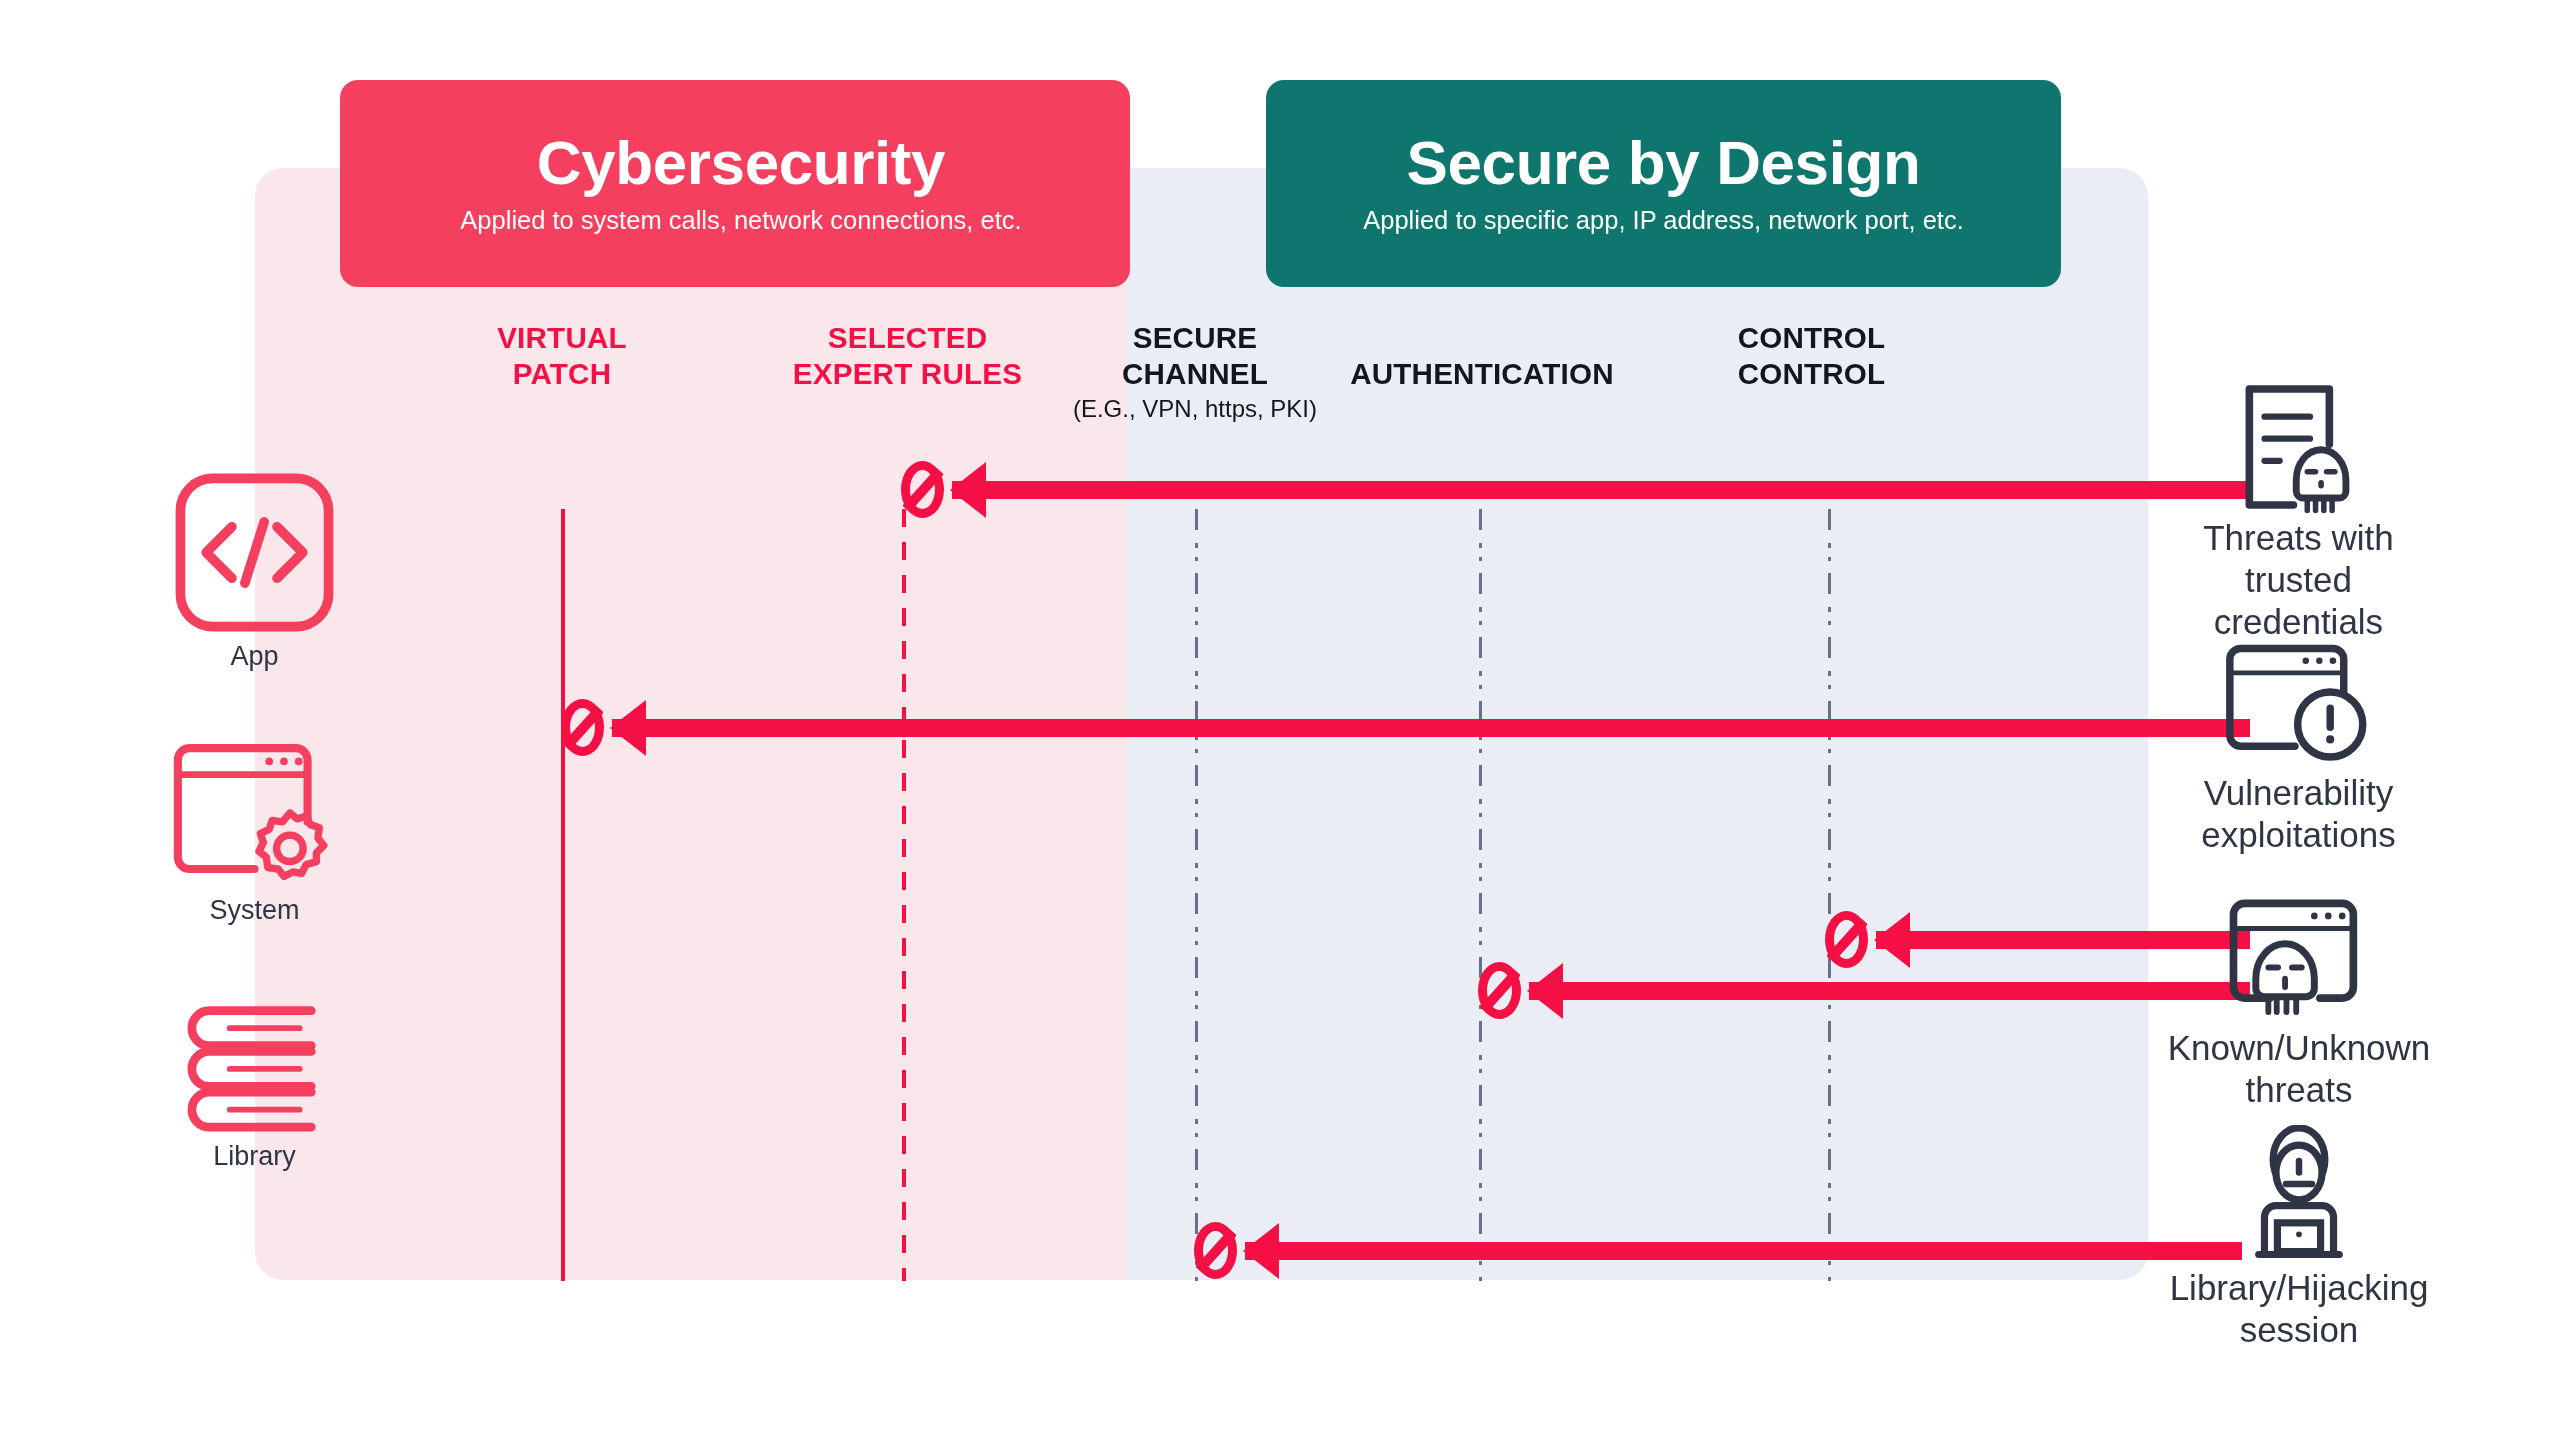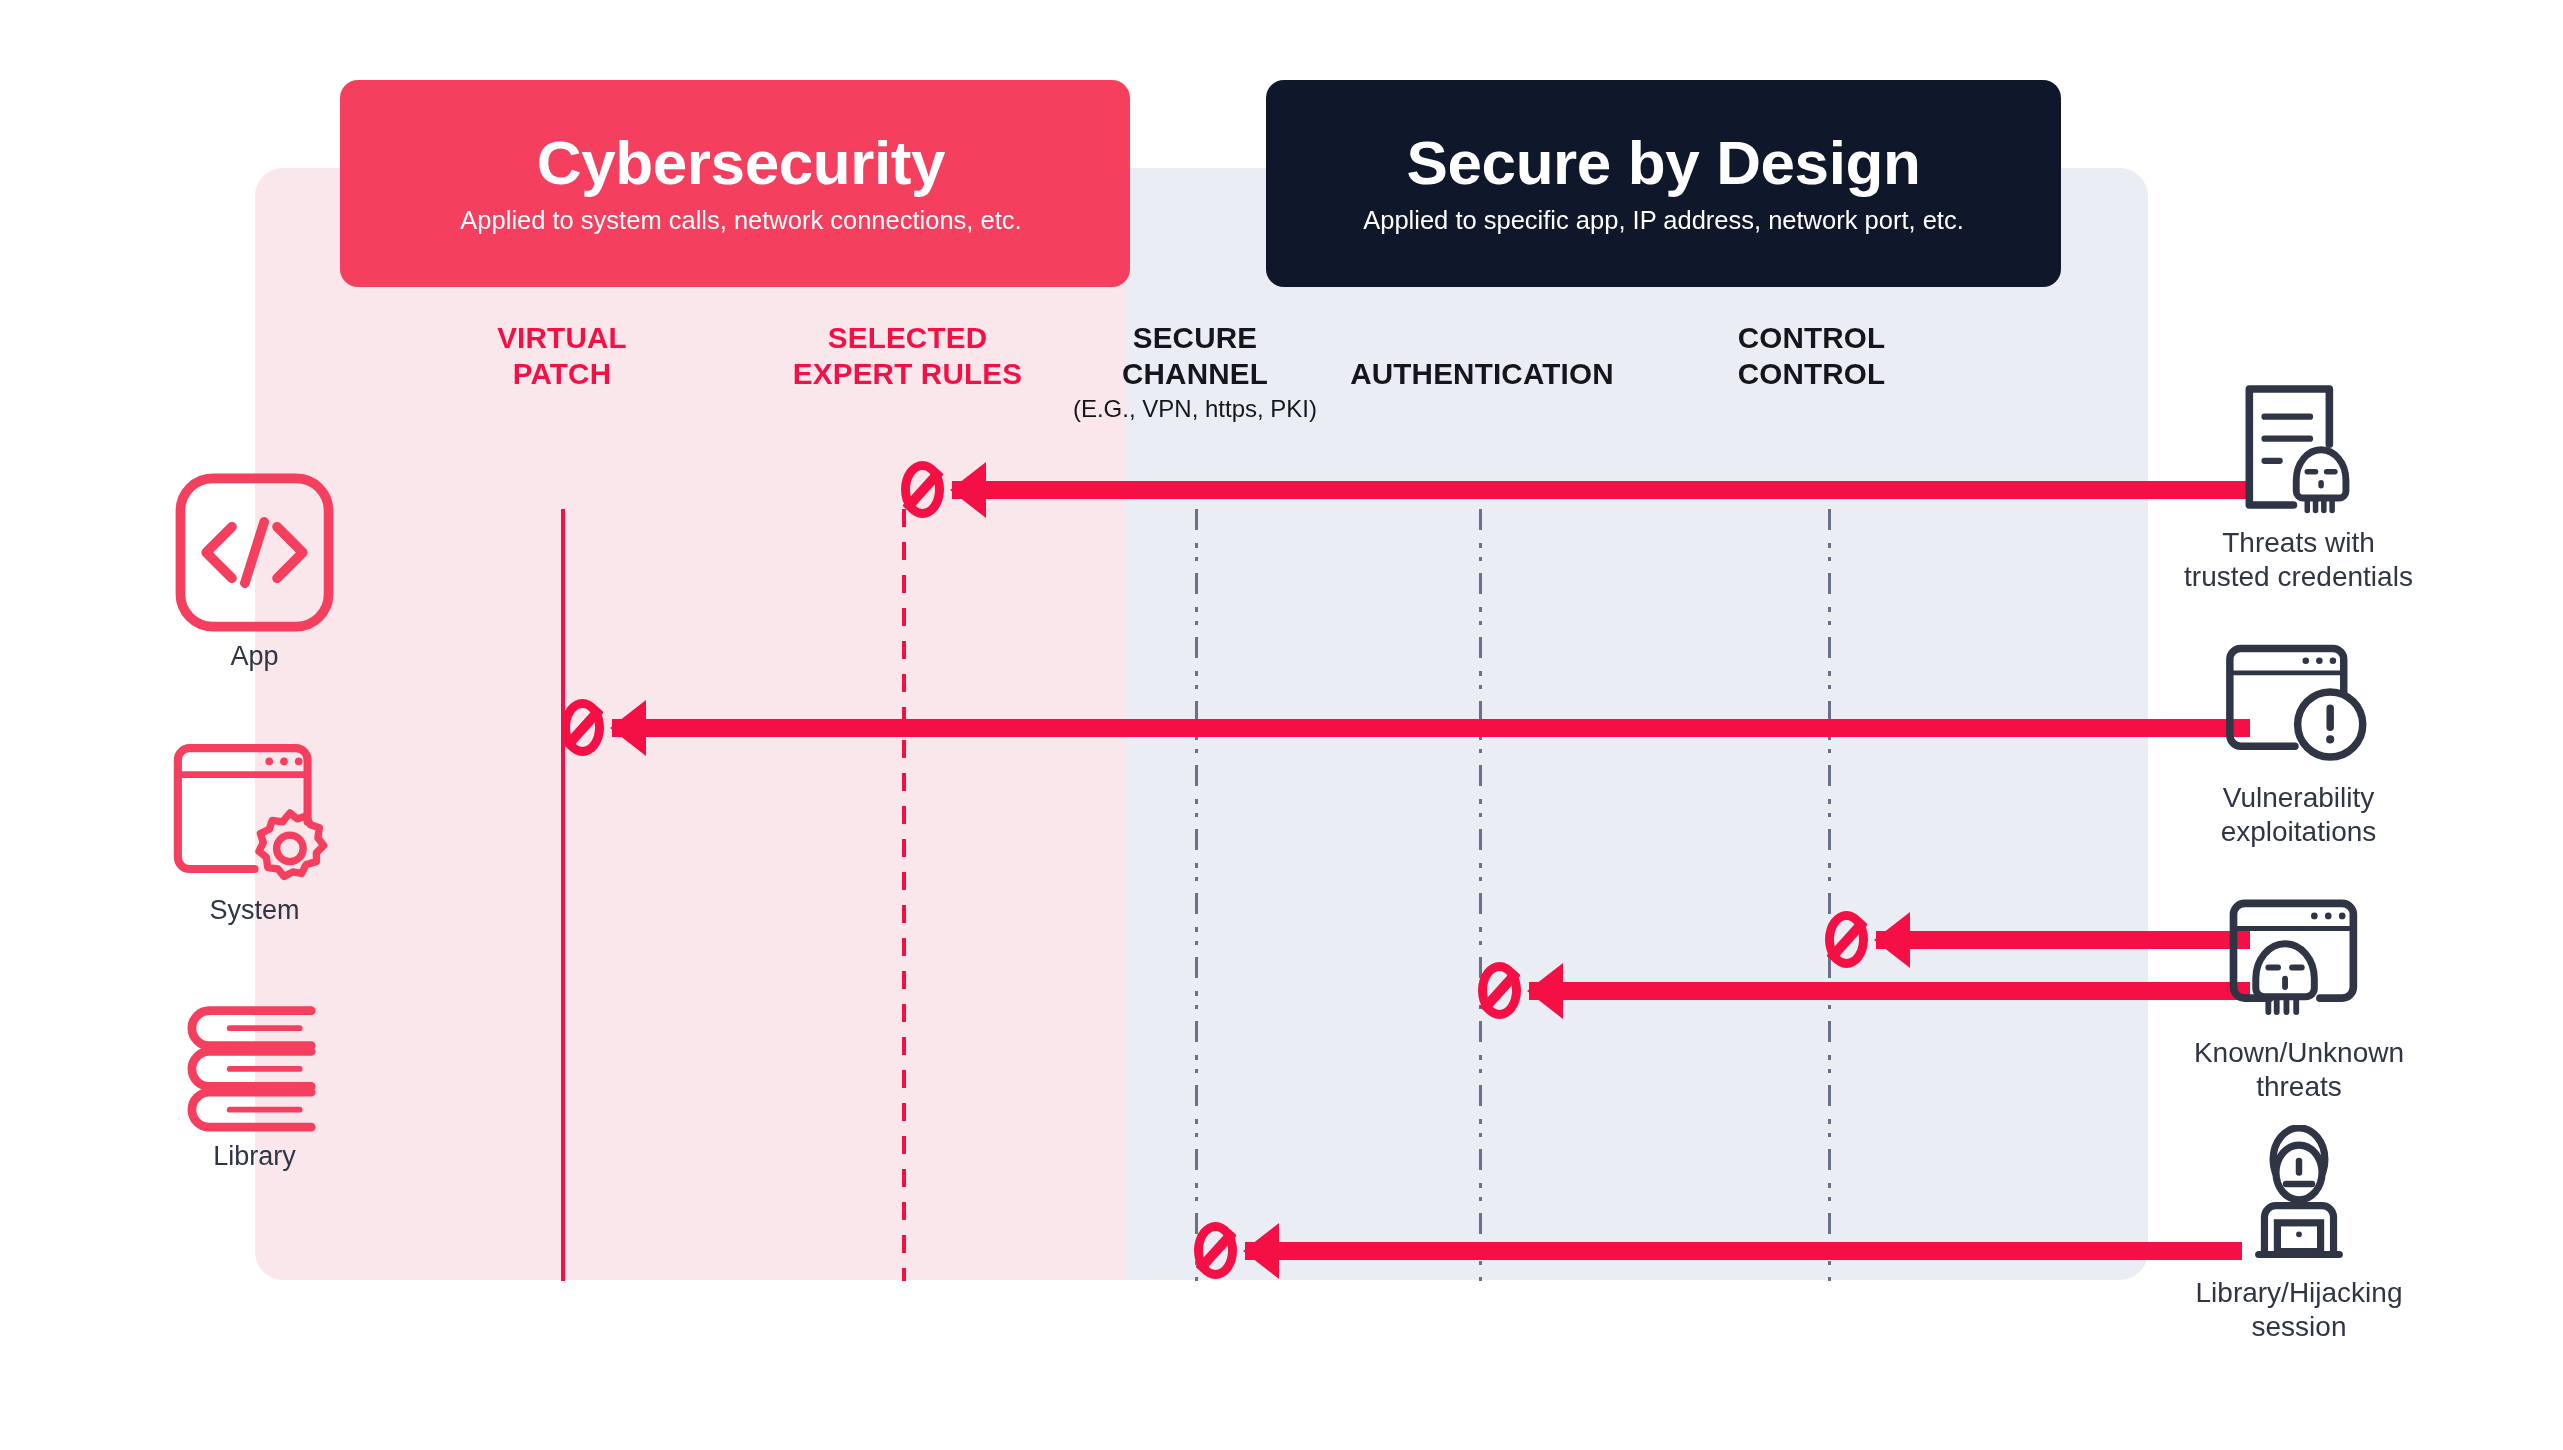--- a/index.html
+++ b/index.html
@@ -27,21 +27,21 @@
     display:flex;flex-direction:column;align-items:center;justify-content:center;
     box-sizing:border-box;
   }
   #banner-cyber{
     left:340px;top:80px;width:790px;height:207px;
     background:#f43f5e;
     padding-left:12px;
   }
   #banner-sbd{
     left:1266px;top:80px;width:795px;height:207px;
-    background:#0f172a;
+    background:#0f766e;
   }
   .banner-title{
     color:#ffffff;font-weight:bold;font-size:62px;line-height:1.0;
     letter-spacing:-0.4px;margin-bottom:11.5px;
   }
   .banner-sub{
     color:#ffffff;font-size:25.5px;line-height:1.15;font-weight:400;
   }
 
   
@@ -108,21 +108,21 @@
   .side-label{
     font-size:27px;color:#2f3545;margin-top:8.2px;line-height:1.15;
   }
   #side-app{left:148px;top:472px;width:213px;}
   #side-system{left:148px;top:739px;width:213px;}
   #side-library{left:148px;top:1002px;width:213px;}
 
   
   .threat{position:absolute;text-align:center;}
   .threat-label{
-    font-size:28px;color:#2f3545;line-height:1.2;margin-top:10px;
+    font-size:35px;color:#2f3545;line-height:1.2;margin-top:1px;
   }
   #threat-trusted{left:2159px;top:378px;width:279px;}
   #threat-vuln{left:2159px;top:640px;width:279px;}
   #threat-known{left:2151px;top:895px;width:296px;}
   #threat-sniff{left:2151px;top:1125px;width:296px;}
 
   svg{display:block;margin:0 auto;}
 </style>
 </head>
 <body>

